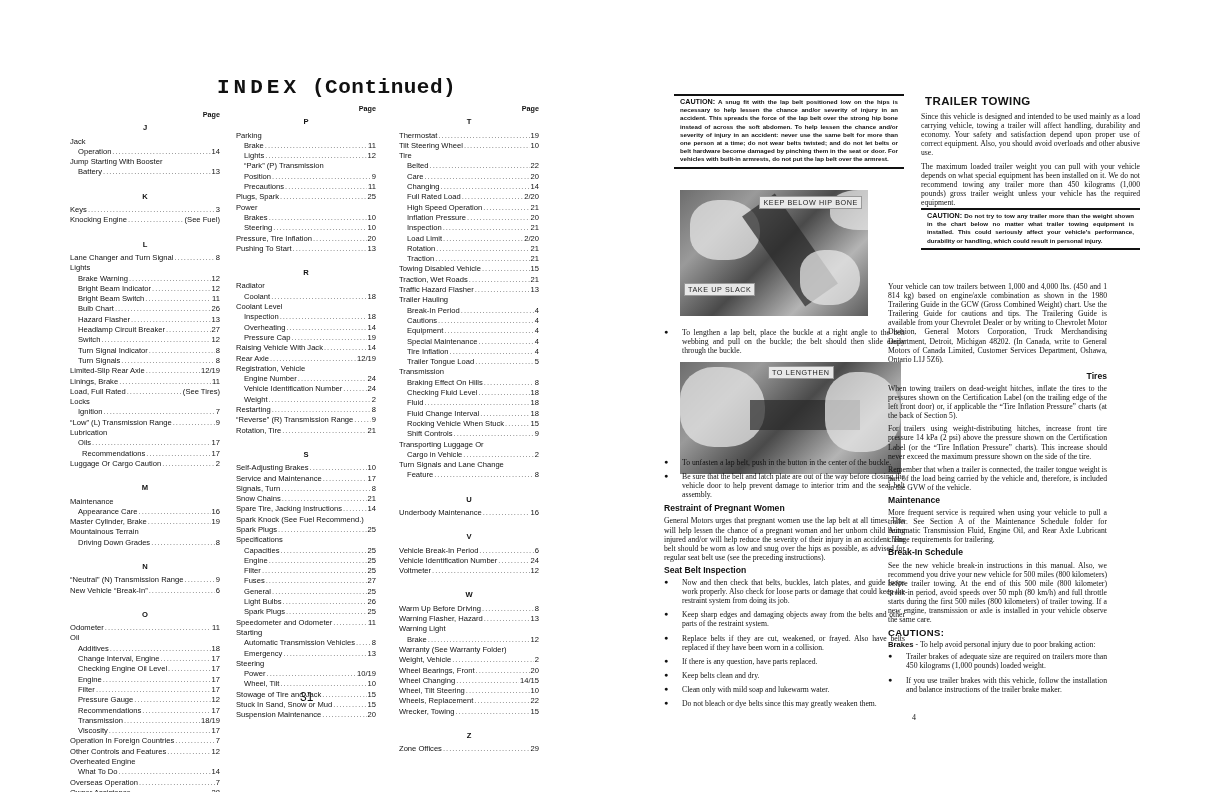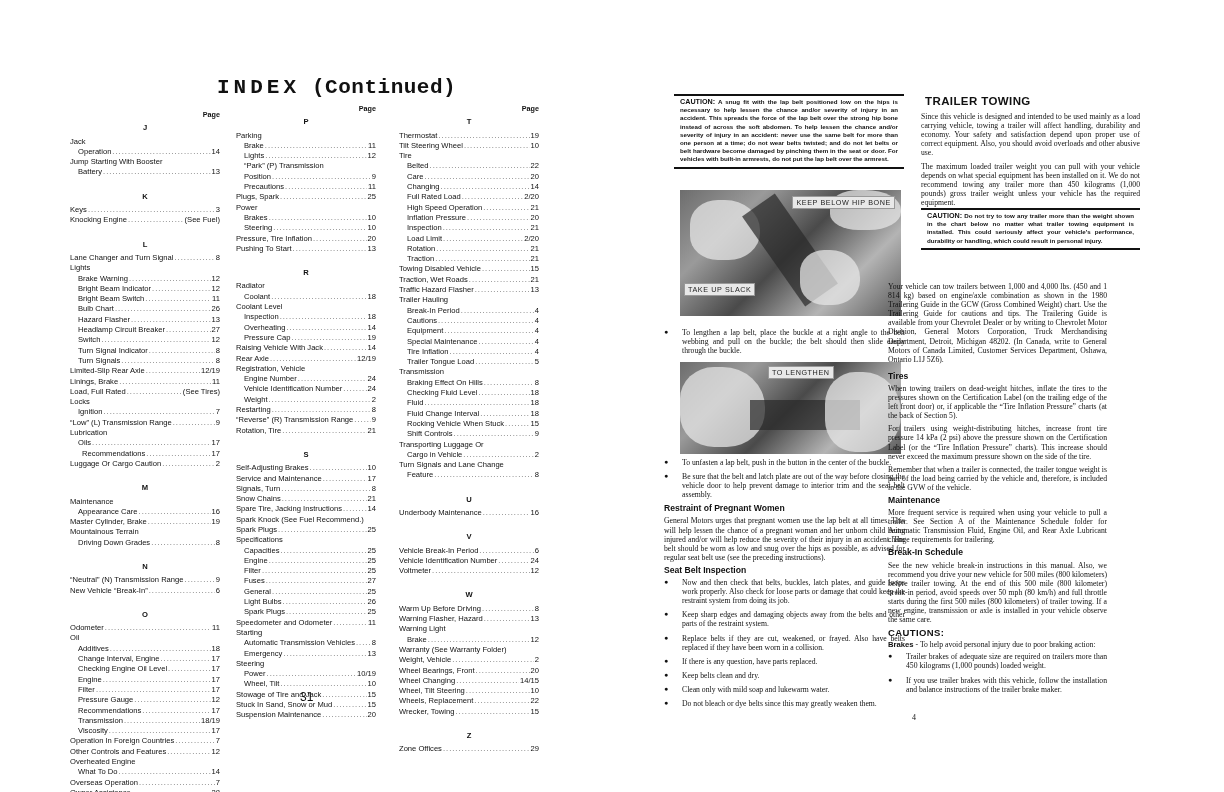--- a/index.html
+++ b/index.html
@@ -27,22 +27,22 @@
   
   .caution-box { position:absolute; border-top:2px solid #111; border-bottom:2px solid #111; font-family:"Liberation Sans",sans-serif; font-weight:bold; font-size:6.2px; line-height:8.2px; text-align:justify; padding:2px 6px 3px 6px; box-sizing:border-box; }
   .caution-box .cap { font-size:7.2px; }
   #caution-belt { left:674px; top:94px; width:230px; }
   #caution-trailer { left:921px; top:208px; width:219px; }
 
   .photo { position:absolute; background:linear-gradient(135deg,#6d6d6d 0%,#9a9a9a 25%,#4a4a4a 50%,#b4b4b4 75%,#5a5a5a 100%); overflow:hidden; }
   .photo .shade1 { position:absolute; background:rgba(230,230,230,0.75); border-radius:40% 50% 45% 40%; }
   .photo .shade2 { position:absolute; background:rgba(40,40,40,0.7); }
   .photo .tag { position:absolute; background:#e8e8e8; border:1px solid #999; font-family:"Liberation Sans",sans-serif; font-size:7.2px; padding:1px 3px; letter-spacing:0.6px; color:#222; }
-  #photo-belt { left:680px; top:190px; width:221px; height:126px; }
-  #photo-lengthen { left:680px; top:362px; width:221px; height:92px; }
+  #photo-belt { left:680px; top:190px; width:188px; height:126px; }
+  #photo-lengthen { left:680px; top:362px; width:221px; height:112px; }
 
   .r-text { position:absolute; font-family:"Liberation Serif",serif; font-size:7.7px; line-height:9.1px; text-align:justify; }
   .r-text p { margin:0 0 4px 0; }
   .bullet { display:flex; margin-bottom:5px; }
   .bullet .dot { flex:0 0 18px; font-size:7px; }
   .bullet .txt { flex:1 1 auto; }
   .h2 { font-family:"Liberation Sans",sans-serif; font-weight:bold; font-size:8.6px; margin:3px 0 3px 0; text-align:left; }
   .h1 { font-family:"Liberation Sans",sans-serif; font-weight:bold; font-size:11.5px; margin:0 0 6px 4px; letter-spacing:0.4px; }
   .h-caps { font-family:"Liberation Sans",sans-serif; font-weight:bold; font-size:9.5px; letter-spacing:0.4px; margin:3px 0 3px 0; }
   .inline-bold { font-family:"Liberation Sans",sans-serif; font-weight:bold; }
@@ -879,21 +879,21 @@
   <p>The maximum loaded trailer weight you can pull with your vehicle depends on what special equipment has been installed on it. We do not recommend towing any trailer more than 450 kilograms (1,000 pounds) gross trailer weight unless your vehicle has the required equipment.</p>
 </div>
 
 <div id="caution-trailer" class="caution-box">
   <span class="cap">CAUTION:</span>
   <span>Do not try to tow any trailer more than the weight shown in the chart below no matter what trailer towing equipment is installed. This could seriously affect your vehicle's performance, durability or handling, which could result in personal injury.</span>
 </div>
 
 <div id="col-trailer-bottom" class="r-text">
   <p>Your vehicle can tow trailers between 1,000 and 4,000 lbs. (450 and 1 814 kg) based on engine/axle combination as shown in the 1980 Trailering Guide in the GCW (Gross Combined Weight) chart. Use the Trailering Guide for cautions and tips. The Trailering Guide is available from your Chevrolet Dealer or by writing to Chevrolet Motor Division, General Motors Corporation, Truck Merchandising Department, Detroit, Michigan 48202. (In Canada, write to General Motors of Canada Limited, Customer Services Department, Oshawa, Ontario L1J 5Z6).</p>
-  <div class="h2" style="margin-top:8px;">Tires</div>
+  <div class="h2" style="margin-top:8px;text-align:right;">Tires</div>
   <p>When towing trailers on dead-weight hitches, inflate the tires to the pressures shown on the Certification Label (on the trailing edge of the left front door) or, if applicable the “Tire Inflation Pressure” charts (at the back of Section 5).</p>
   <p>For trailers using weight-distributing hitches, increase front tire pressure 14 kPa (2 psi) above the pressure shown on the Certification Label (or the “Tire Inflation Pressure” charts). This increase should never exceed the maximum pressure shown on the side of the tire.</p>
   <p>Remember that when a trailer is connected, the trailer tongue weight is part of the load being carried by the vehicle and, therefore, is included in the GVW of the vehicle.</p>
   <div class="h2">Maintenance</div>
   <p>More frequent service is required when using your vehicle to pull a trailer. See Section A of the Maintenance Schedule folder for Automatic Transmission Fluid, Engine Oil, and Rear Axle Lubricant change requirements for trailering.</p>
   <div class="h2">Break-In Schedule</div>
   <p>See the new vehicle break-in instructions in this manual. Also, we recommend you drive your new vehicle for 500 miles (800 kilometers) before trailer towing. At the end of this 500 mile (800 kilometer) break-in period, avoid speeds over 50 mph (80 km/h) and full throttle starts during the first 500 miles (800 kilometers) of trailer towing. If a new engine, transmission or axle is installed in your vehicle observe the same care.</p>
   <div class="h-caps">CAUTIONS:</div>
   <p style="margin-bottom:3px;"><span class="inline-bold">Brakes</span><span> - To help avoid personal injury due to poor braking action:</span></p>
   <div id="brakes-list">

